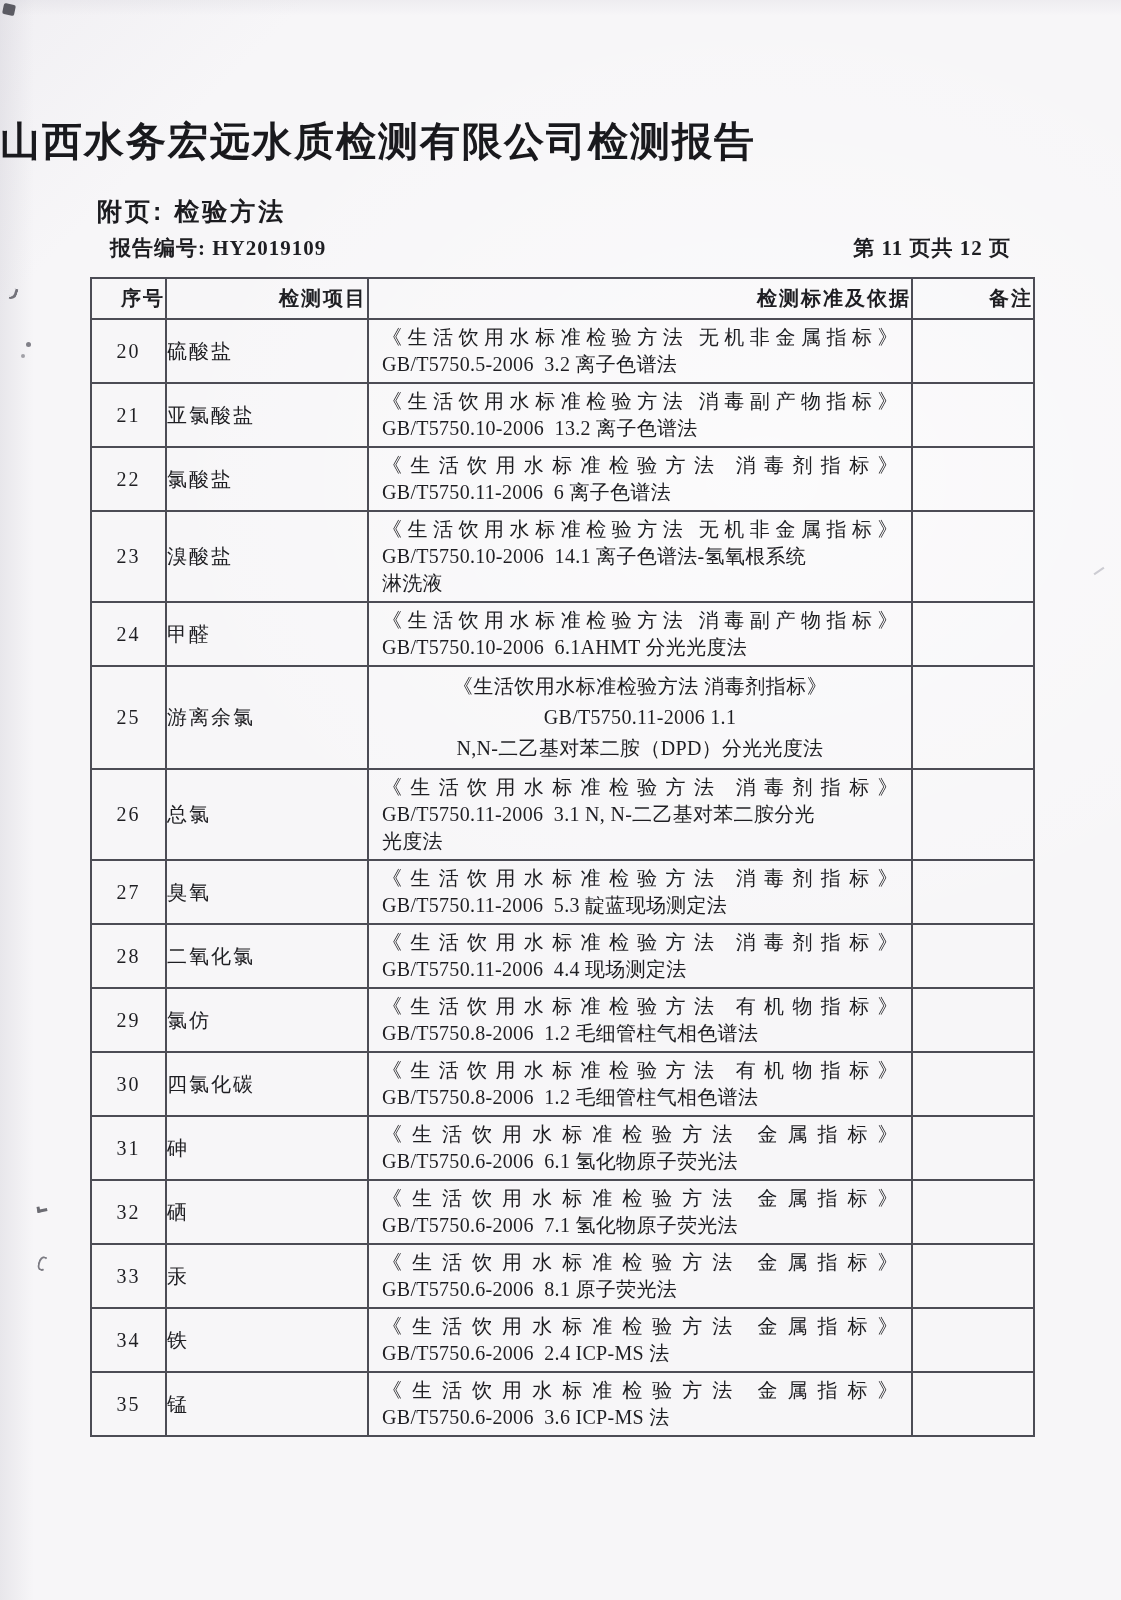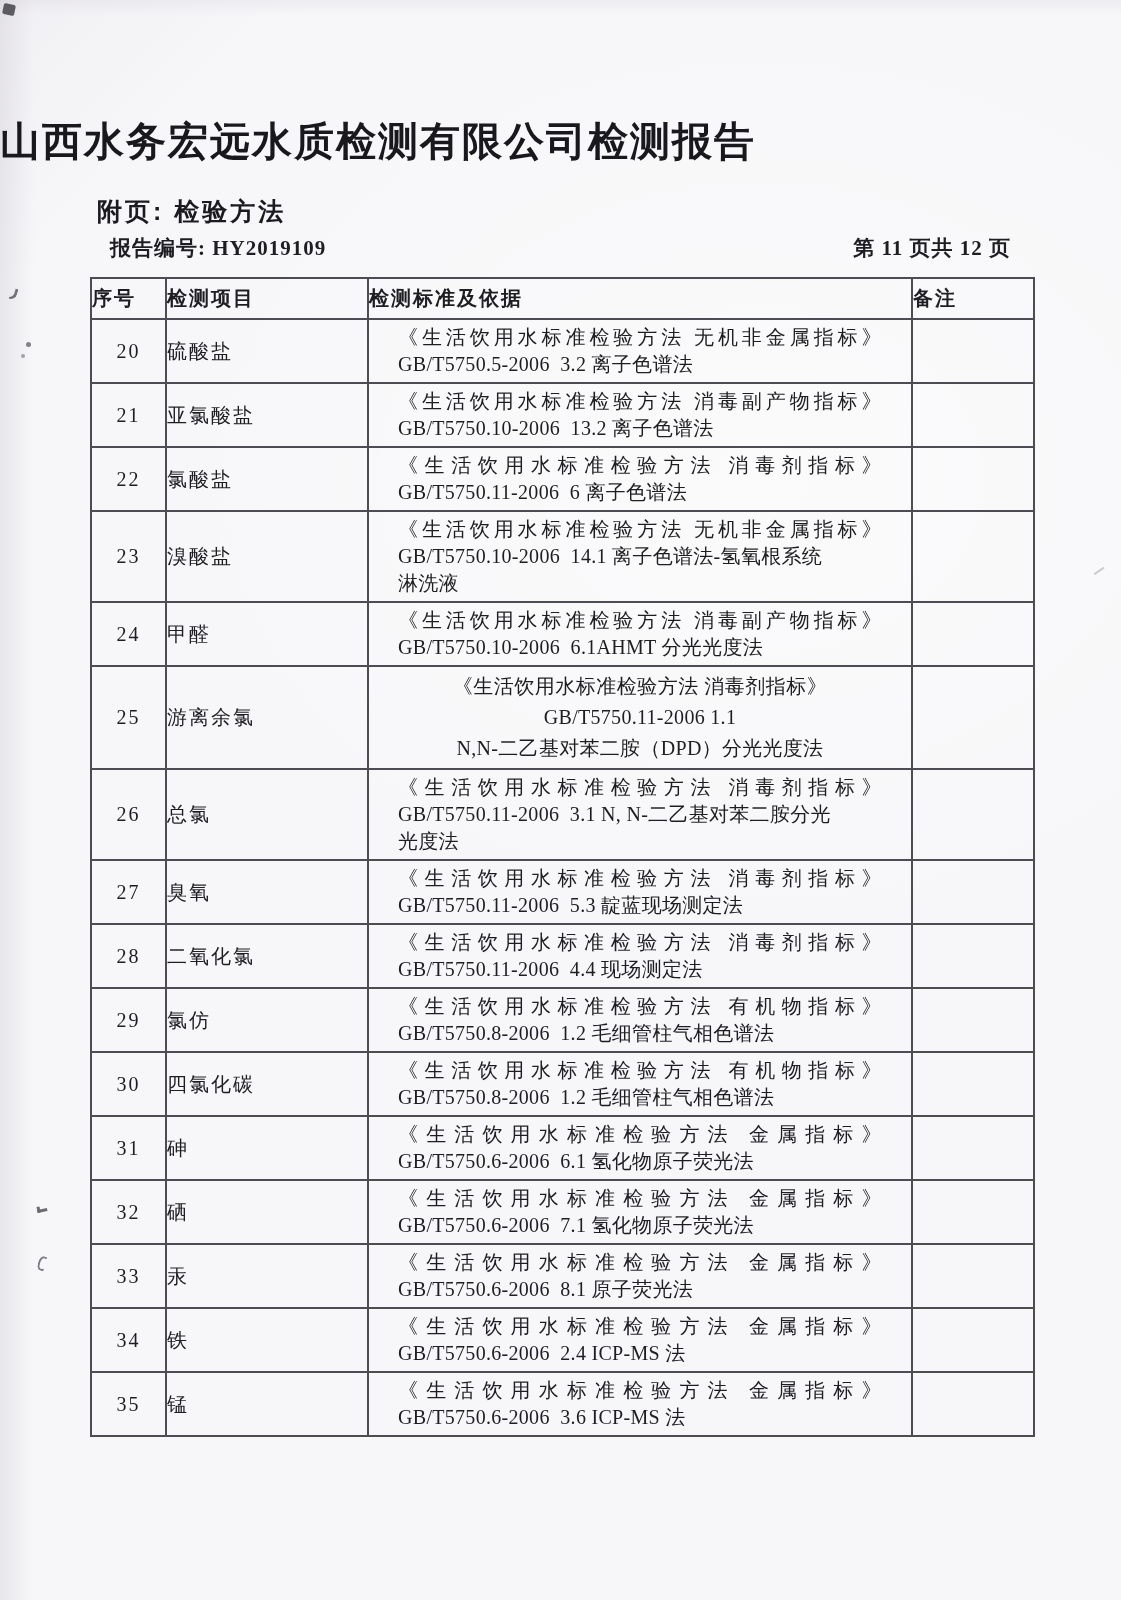--- a/index.html
+++ b/index.html
@@ -73,35 +73,35 @@
   table.methods th, table.methods td {
     border: 2px solid #4c4c55;
     vertical-align: middle;
     font-size: 20px;
     color: #1e1e22;
   }
   table.methods thead th {
     height: 41px;
     font-weight: 600;
     letter-spacing: 2px;
-    text-align: left;
+    text-align: right;
   }
   td.no-cell {
     text-align: center;
     letter-spacing: 2px;
     color: #2a2a30;
     font-family: Liberation Serif, serif;
   }
   td.item-cell {
     text-align: left;
     letter-spacing: 2px;
     font-weight: 500;
   }
   td.std-cell {
-    padding: 4px 29px;
+    padding: 4px 13px;
     font-weight: 500;
     margin-left: 11px;
   }
   td.remark-cell { }
   .std-line {
     line-height: 27px;
     white-space: pre-wrap;
   }
   td.std-cell .line-title {
     text-align: justify;

